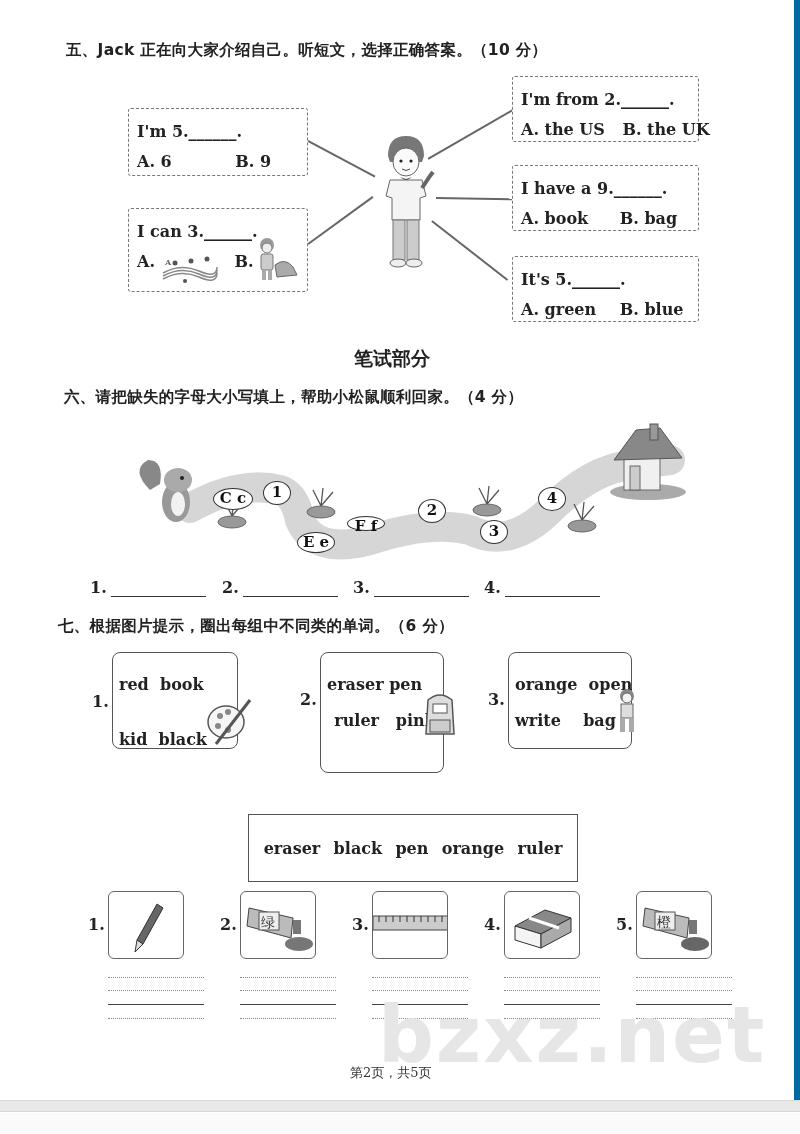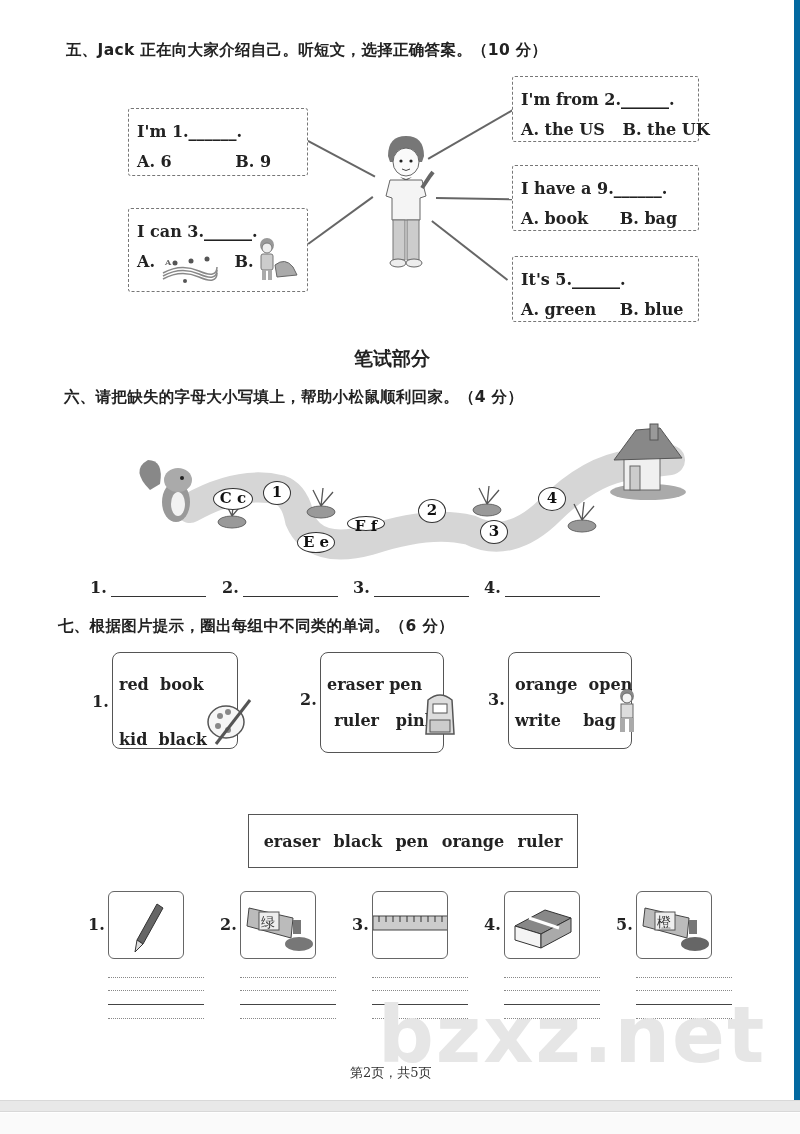--- a/index.html
+++ b/index.html
@@ -12,21 +12,21 @@
   .qtitle { font-family: "DejaVu Sans", "Liberation Sans", sans-serif; font-size: 15.5px; font-weight: bold; letter-spacing: 0.3px; white-space: nowrap; color: #222; }
   .dbox { position: absolute; border: 1.5px dashed #777; border-radius: 3px; background: #fff; font-size: 16px; font-weight: bold; padding: 8px 8px 0 8px; line-height: 30px; color: #222; }
   .dbox .row { white-space: nowrap; }
   .line { position: absolute; height: 1.5px; background: #666; transform-origin: 0 50%; }
   .section-head { font-family: "DejaVu Sans", "Liberation Sans", sans-serif; font-size: 19px; font-weight: bold; color: #222; }
   .blank-label { position: absolute; font-size: 16px; font-weight: bold; color: #222; }
   .blank-line { display: inline-block; width: 95px; border-bottom: 1.5px solid #333; margin-left: 4px; height: 14px; vertical-align: bottom; }
   .bubble { position: absolute; border: 1.5px solid #333; border-radius: 50%; background: #fff; font-weight: bold; font-size: 15px; text-align: center; color: #111; }
   .cat-box { position: absolute; border: 1.5px solid #555; border-radius: 8px; background: #fff; font-size: 16px; font-weight: bold; color: #222; padding: 14px 0 0 6px; line-height: 36px; }
   .num { position: absolute; font-weight: bold; font-size: 16px; color: #222; }
-  .wordbank { position: absolute; left: 248px; top: 814px; width: 330px; height: 54px; border: 1.5px solid #555; display: flex; align-items: center; justify-content: space-around; padding: 0 8px; font-weight: bold; font-size: 16px; color: #222; }
+  .wordbank { position: absolute; left: 248px; top: 814px; width: 330px; height: 68px; border: 1.5px solid #555; display: flex; align-items: center; justify-content: space-around; padding: 0 8px; font-weight: bold; font-size: 16px; color: #222; }
   .card { position: absolute; width: 76px; height: 68px; border: 1.5px solid #666; border-radius: 6px; background: #fff; overflow: hidden; }
   .fourline { position: absolute; width: 96px; height: 48px; }
   .fourline .dl { position: absolute; left: 0; right: 0; border-top: 1.5px dotted #888; }
   .fourline .sl { position: absolute; left: 0; right: 0; border-top: 1.5px solid #444; }
   .watermark { position: absolute; left: 378px; top: 990px; font-family: "DejaVu Sans", "Liberation Sans", sans-serif; font-weight: bold; font-size: 78px; color: #e6e6e6; letter-spacing: 2px; }
   .footer { position: absolute; left: 350px; top: 1064px; font-size: 13px; color: #333; }
 </style>
 </head>
 <body>
 
@@ -34,21 +34,21 @@
 
   <div class="abs qtitle" style="left:66px; top:40px;">五、Jack 正在向大家介绍自己。听短文，选择正确答案。（10 分）</div>
 
   <div class="line" style="left:308px; top:140px; width:76px; transform:rotate(28deg);"></div>
   <div class="line" style="left:308px; top:243px; width:80px; transform:rotate(-36deg);"></div>
   <div class="line" style="left:428px; top:158px; width:98px; transform:rotate(-30deg);"></div>
   <div class="line" style="left:436px; top:197px; width:78px; transform:rotate(1deg);"></div>
   <div class="line" style="left:432px; top:220px; width:96px; transform:rotate(38deg);"></div>
 
   <div class="dbox" style="left:128px; top:108px; width:180px; height:68px;">
-    <div class="row">I'm 1.______.</div>
+    <div class="row">I'm 5.______.</div>
     <div class="row">
       <span>A. 6</span>
       <span style="margin-left:58px;">B. 9</span>
     </div>
   </div>
 
   <div class="dbox" style="left:512px; top:76px; width:187px; height:66px;">
     <div class="row">I'm from 2.______.</div>
     <div class="row">
       <span>A. the US</span>
@@ -169,21 +169,21 @@
   <svg class="abs" style="left:206px; top:694px;" width="48" height="52" viewBox="0 0 48 52">
     <ellipse cx="20" cy="28" rx="18" ry="16" fill="#f6f6f6" stroke="#555" stroke-width="1.5"></ellipse>
     <circle cx="14" cy="22" r="3" fill="#888"></circle>
       <circle cx="22" cy="18" r="3" fill="#888"></circle>
       <circle cx="12" cy="32" r="3" fill="#888"></circle>
       <circle cx="22" cy="36" r="3" fill="#888"></circle>
     <path d="M10 50 L44 6" stroke="#555" stroke-width="3"></path>
   </svg>
 
   <div class="num" style="left:300px; top:690px;">2.</div>
-  <div class="cat-box" style="left:320px; top:652px; width:124px; height:101px;">
+  <div class="cat-box" style="left:320px; top:652px; width:124px; height:121px;">
     <div style="white-space:pre;">eraser pen</div>
     <div style="white-space:pre;text-align:center;">ruler   pink</div>
   </div>
   <svg class="abs" style="left:420px; top:690px;" width="40" height="50" viewBox="0 0 40 50">
     <path d="M8 10 Q20 0 32 10 L34 44 L6 44 Z" fill="#ddd" stroke="#555" stroke-width="1.5"></path>
     <rect x="13" y="14" width="14" height="9" fill="#fff" stroke="#555"></rect>
     <rect x="10" y="30" width="20" height="12" fill="#ccc" stroke="#555"></rect>
   </svg>
 
   <div class="num" style="left:488px; top:690px;">3.</div>

